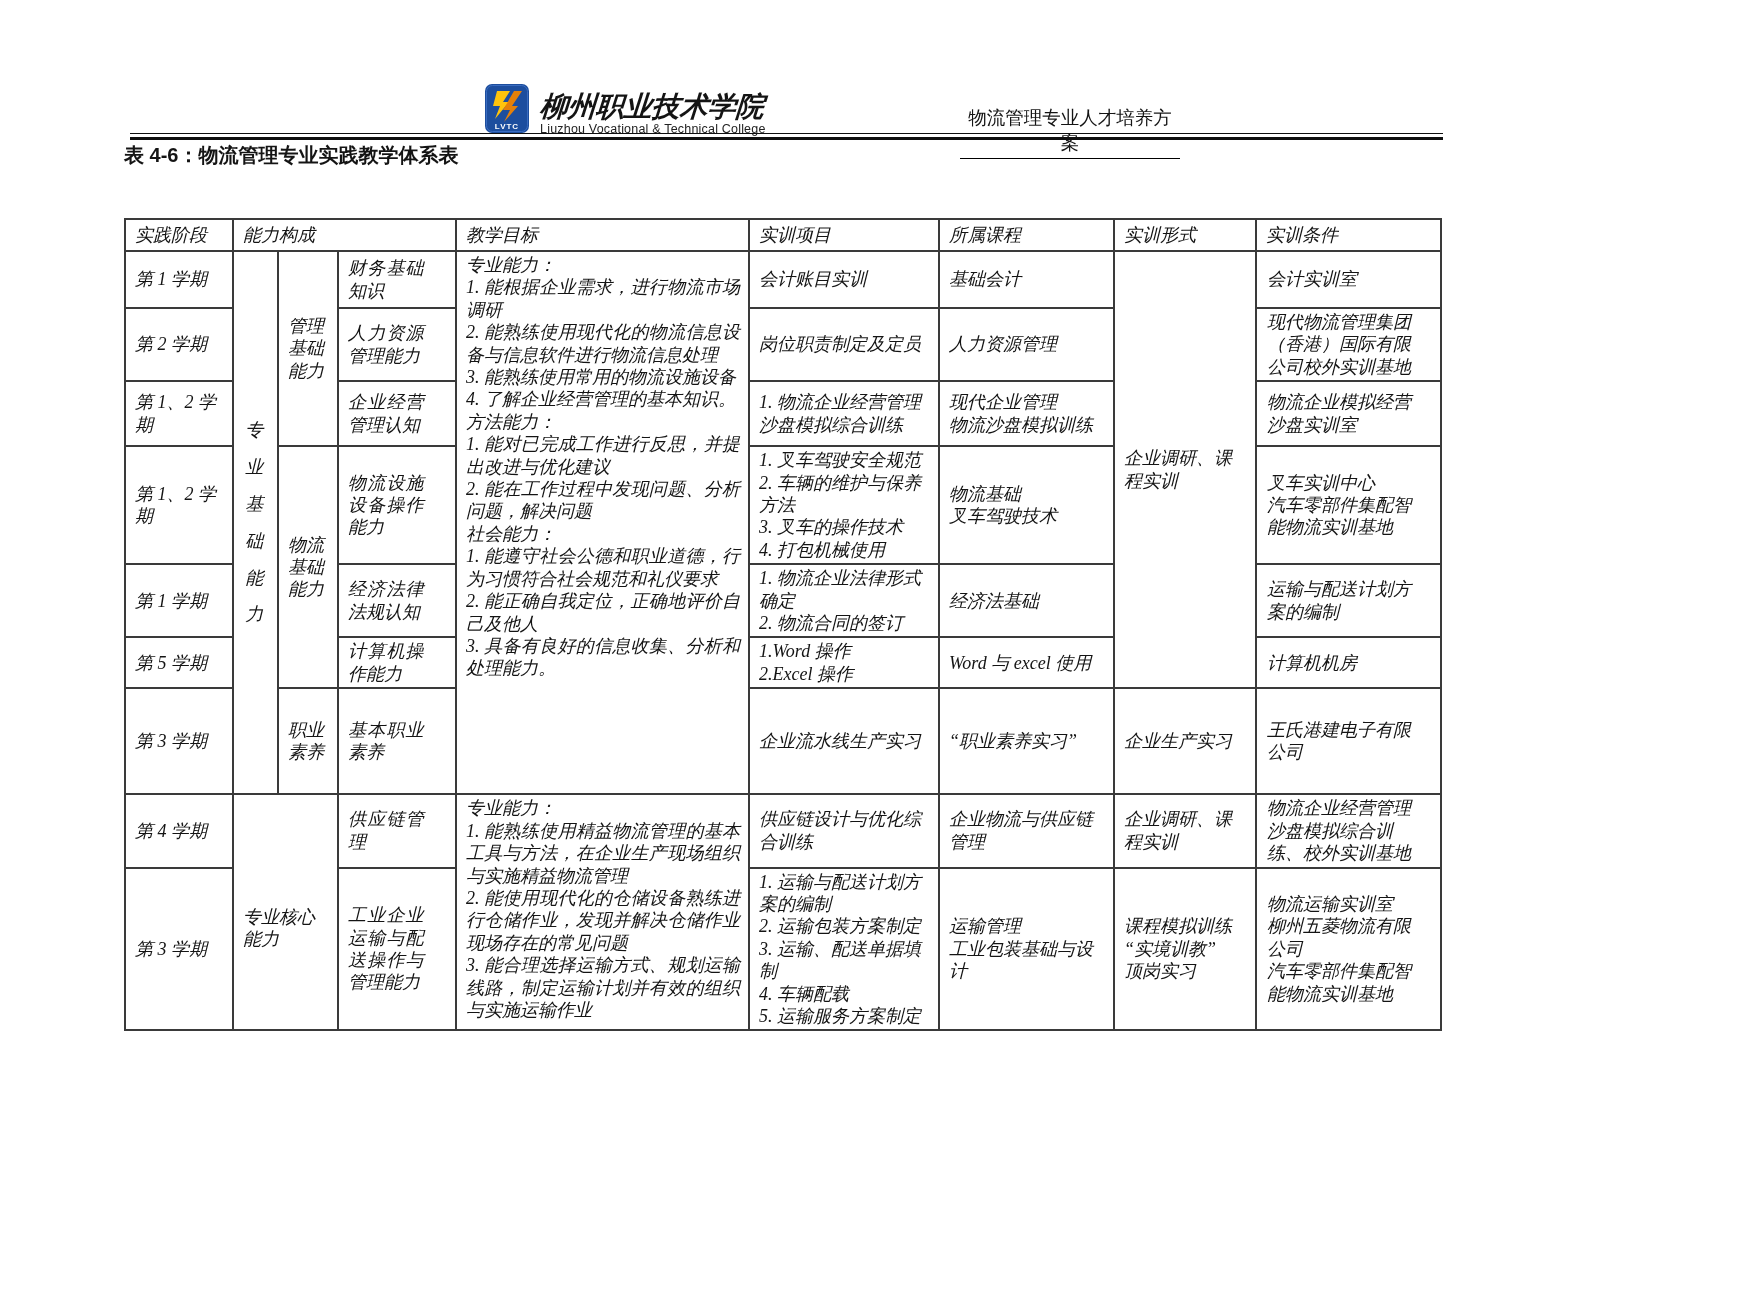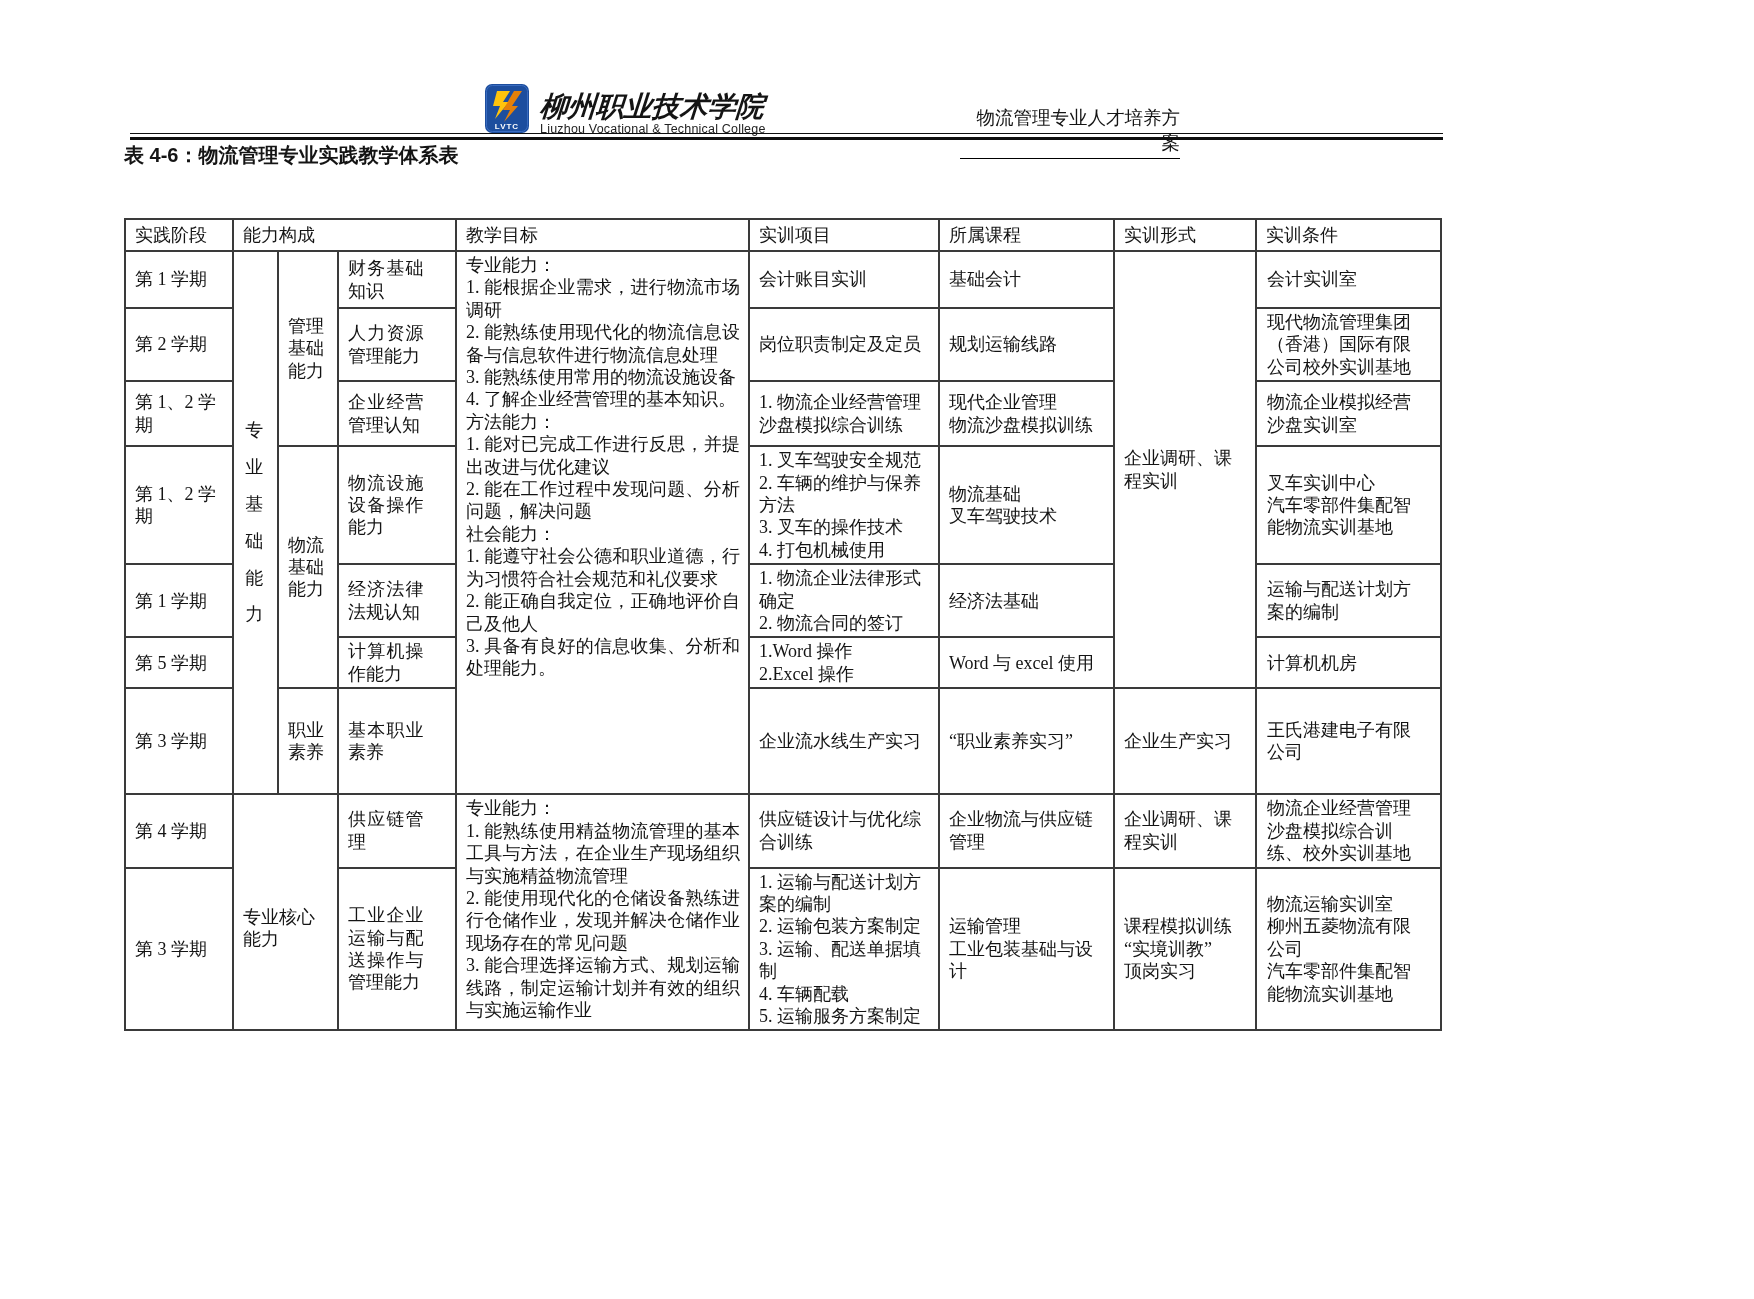--- a/index.html
+++ b/index.html
@@ -10,30 +10,30 @@
   .logo{position:absolute;left:485px;top:84px;width:44px;height:49px;}
   .logo svg{display:block;}
   .logo-abbr{position:absolute;left:0;right:0;bottom:2px;text-align:center;
              font-family:"Liberation Sans",sans-serif;font-weight:bold;font-size:8px;
              color:#ffffff;letter-spacing:1px;}
   .college-cn{position:absolute;left:540px;top:88px;font-size:28px;font-weight:bold;
               font-style:italic;letter-spacing:0px;transform:skewX(-4deg);
               font-family:"DejaVu Serif","Liberation Serif",serif;}
   .college-en{position:absolute;left:540px;top:122px;font-size:12.5px;color:#222;
               font-family:"Liberation Sans",sans-serif;letter-spacing:0.2px;}
-  .doc-title{position:absolute;left:960px;top:105px;width:220px;text-align:right;
+  .doc-title{position:absolute;left:960px;top:105px;width:220px;text-align:center;
              font-size:18.5px;border-bottom:1px solid #000;padding-bottom:3px;}
   .header-rule{position:absolute;left:130px;top:133px;width:1313px;height:3px;
                border-top:1px solid #101010;border-bottom:3px solid #101010;}
   .table-title{position:absolute;left:124px;top:142px;width:1316px;text-align:left;
                font-size:20px;font-weight:bold;font-family:"Liberation Sans",sans-serif;}
 
   
   .tblwrap{position:absolute;left:124px;top:218px;}
-  table.tbl{border-collapse:collapse;table-layout:fixed;width:1316px;font-size:18px;}
+  table.tbl{border-collapse:collapse;table-layout:fixed;width:1316px;font-size:18px;font-style:italic;}
   .tbl th,.tbl td{border:2px solid #3a3a3a;padding:2px 8px 2px 9px;font-weight:400;
                   text-align:left;vertical-align:middle;line-height:22.4px;
                   overflow:hidden;}
   .tbl th{height:26px;}
   td.top{vertical-align:top;}
   .pre{white-space:pre-line;}
   .obj{white-space:pre-line;text-align:justify;}
   .jt{width:4.2em;text-align:justify;word-break:break-all;}
   .w2{width:2.2em;word-break:break-all;}
   .w4{width:4.3em;word-break:break-all;margin-top:32px;}
@@ -115,21 +115,21 @@
         <td rowspan="6" class="pre">企业调研、课程实训</td>
         <td class="pre cond">会计实训室</td>
       </tr>
 
       <tr style="height:58px">
         <td>第 2 学期</td>
         <td>
               <div class="jt">人力资源管理能力</div>
             </td>
         <td class="pre">岗位职责制定及定员</td>
-        <td class="pre">规划运输线路</td>
+        <td class="pre">人力资源管理</td>
         <td class="pre cond">现代物流管理集团（香港）国际有限公司校外实训基地</td>
       </tr>
 
       <tr style="height:65px">
         <td>第 1、2 学期</td>
         <td>
               <div class="jt">企业经营管理认知</div>
             </td>
         <td class="pre">1. 物流企业经营管理沙盘模拟综合训练</td>
         <td class="pre">现代企业管理

